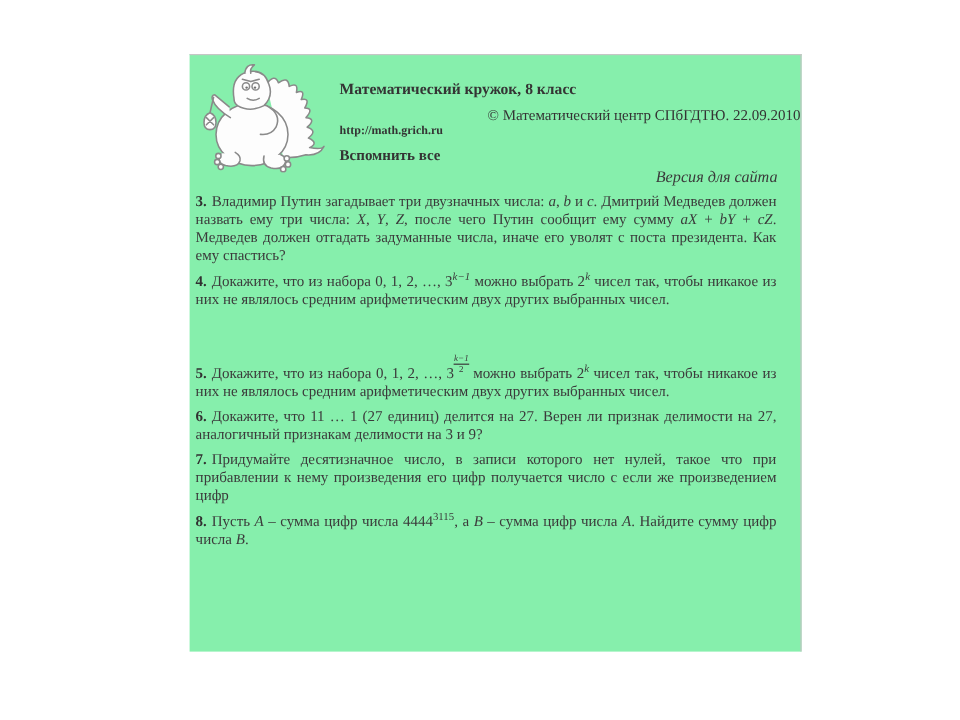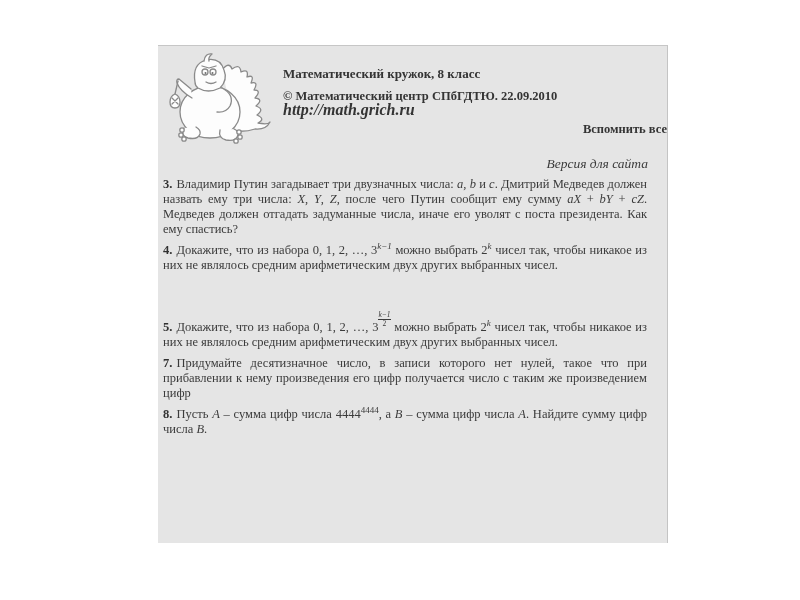--- a/index.html
+++ b/index.html
@@ -3,38 +3,38 @@
 <meta charset="utf-8">
 <style>
   html,body{margin:0;padding:0;}
   body{
     width:800px;height:600px;position:relative;overflow:hidden;
     background:#ffffff;
     font-family:"Liberation Serif", serif;
   }
   .page{
     position:absolute;left:158px;top:45px;width:510px;height:498px;
-    background:#e5e5e5;
+    background:#86efac;
     border-top:1px solid #c6c6c6;
     border-right:1px solid #c4c4c4;
     box-sizing:border-box;
     color:#3b3b3b;
   }
   .header{position:relative;}
   .mascot{
     position:absolute;left:4px;top:6px;width:116px;height:92px;
   }
   .header-text{margin-left:125px;padding-top:20px;}
   .doc-title{font-size:13px;font-weight:bold;line-height:15px;margin:0 0 8px 0;color:#343434;}
-  .doc-copyright{font-size:12.5px;font-weight:bold;line-height:14px;margin:0;color:#343434;}
-  .doc-url{font-size:16px;font-weight:bold;font-style:italic;line-height:14px;margin:0;color:#343434;}
-  .doc-motto{font-size:12.5px;font-weight:bold;line-height:14px;margin:5px 0 0 0;color:#343434;text-align:right;}
+  .doc-copyright{font-size:12.5px;font-weight:normal;line-height:14px;margin:0;color:#343434;text-align:right;}
+  .doc-url{font-size:10px;font-weight:bold;line-height:14px;margin:0;color:#343434;}
+  .doc-motto{font-size:12.5px;font-weight:bold;line-height:14px;margin:5px 0 0 0;color:#343434;}
   .version-note{
     text-align:right;font-style:italic;font-size:13.5px;line-height:15px;
-    padding-right:19px;margin-top:20px;color:#3b3b3b;
+    padding-right:19px;margin-top:4px;color:#3b3b3b;
   }
   .problems{margin:6px 20px 0 5px;}
   .problem{
     font-size:12.5px;line-height:15px;text-align:justify;
     margin:0 0 6px 0;color:#3b3b3b;
   }
   .num{font-weight:bold;margin-right:4px;color:#313131;}
   .i{font-style:italic;}
   sup{font-size:9px;line-height:0;margin-top:32px;}
   sup.i{font-style:italic;}
@@ -98,17 +98,18 @@
       <p class="doc-motto">Вспомнить все</p>
     </div>
   </div>
 
   <div class="version-note">Версия для сайта</div>
 
   <div class="problems">
     <p class="problem"><b class="num">3.</b><span>Владимир Путин загадывает три двузначных числа: <span class="i">a</span>, <span class="i">b</span> и <span class="i">c</span>. Дмитрий Медведев должен назвать ему три числа: <span class="i">X</span>, <span class="i">Y</span>, <span class="i">Z</span>, после чего Путин сообщит ему сумму <span class="i">aX</span> + <span class="i">bY</span> + <span class="i">cZ</span>. Медведев должен отгадать задуманные числа, иначе его уволят с поста президента. Как ему спастись?</span></p>
     <p class="problem"><b class="num">4.</b><span>Докажите, что из набора 0, 1, 2, …, 3<sup class="i">k−1</sup> можно выбрать 2<sup class="i">k</sup> чисел так, чтобы никакое из них не являлось средним арифметическим двух других выбранных чисел.</span></p>
     <p class="problem"><b class="num">5.</b><span>Докажите, что из набора 0, 1, 2, …, 3<sup class="frac"><span class="fnum">k−1</span><span class="fden">2</span></sup> можно выбрать 2<sup class="i">k</sup> чисел так, чтобы никакое из них не являлось средним арифметическим двух других выбранных чисел.</span></p>
-    <p class="problem"><b class="num">7.</b><span>Придумайте десятизначное число, в записи которого нет нулей, такое что при прибавлении к нему произведения его цифр получается число с таким же произведением цифр</span></p>
-    <p class="problem"><b class="num">8.</b><span>Пусть <span class="i">A</span> – сумма цифр числа 4444<sup>4444</sup>, а <span class="i">B</span> – сумма цифр числа <span class="i">A</span>. Найдите сумму цифр числа <span class="i">B</span>.</span></p>
+    <p class="problem"><b class="num">6.</b><span>Докажите, что 11 … 1 (27 единиц) делится на 27. Верен ли признак делимости на 27, аналогичный признакам делимости на 3 и 9?</span></p>
+    <p class="problem"><b class="num">7.</b><span>Придумайте десятизначное число, в записи которого нет нулей, такое что при прибавлении к нему произведения его цифр получается число с если же произведением цифр</span></p>
+    <p class="problem"><b class="num">8.</b><span>Пусть <span class="i">A</span> – сумма цифр числа 4444<sup>3115</sup>, а <span class="i">B</span> – сумма цифр числа <span class="i">A</span>. Найдите сумму цифр числа <span class="i">B</span>.</span></p>
   </div>
 
 </div>
 
 </body></html>

